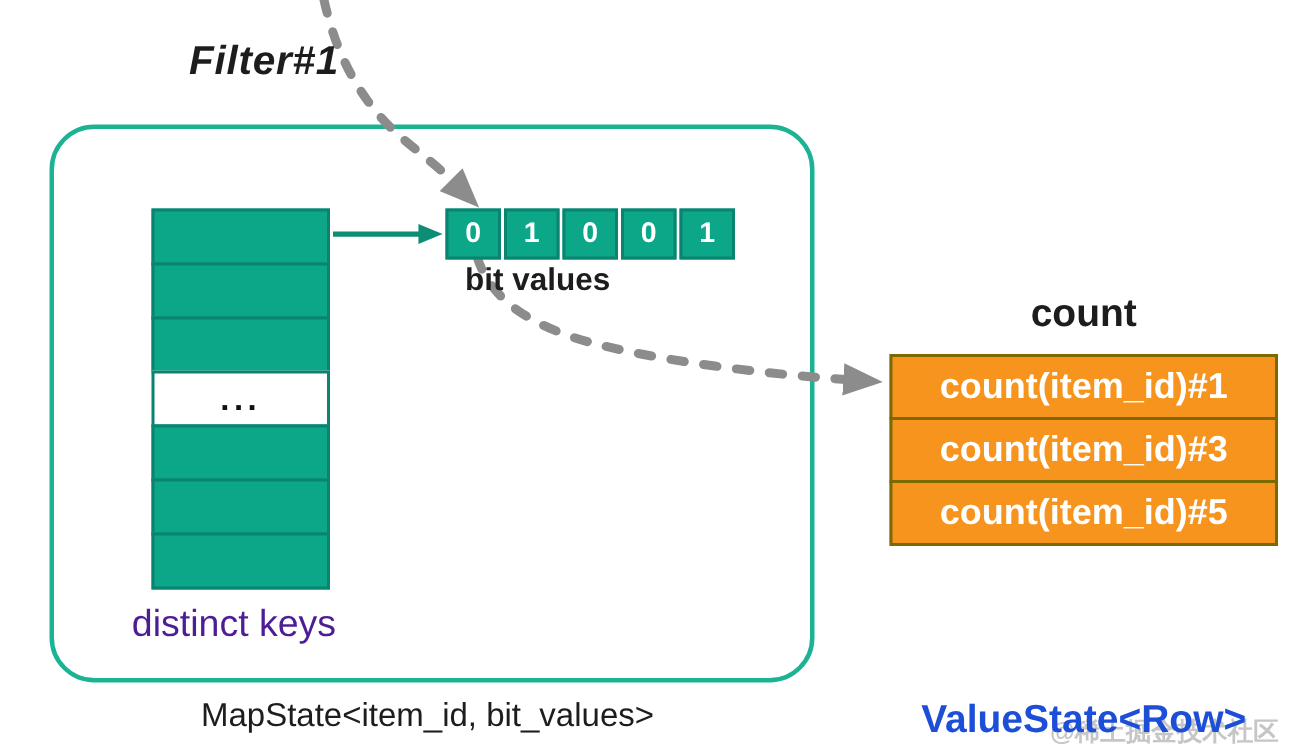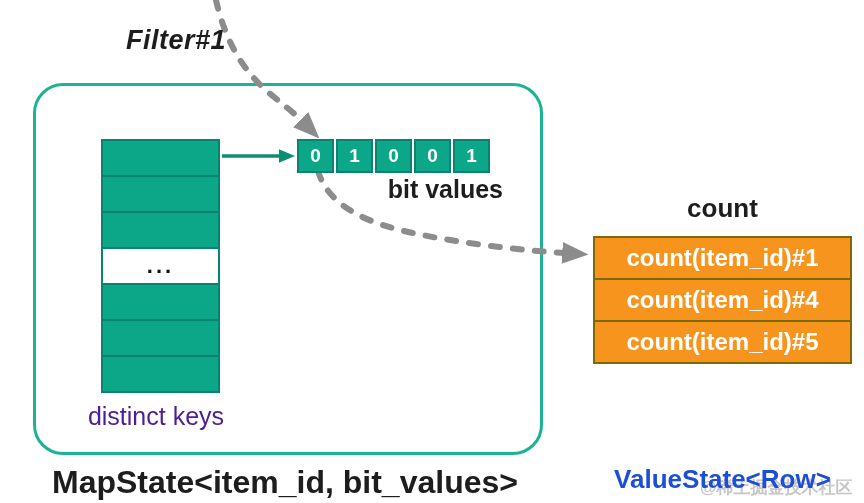--- a/index.html
+++ b/index.html
@@ -43,42 +43,42 @@
 
   
   .bit-array{left:297px;top:139px;display:flex;gap:2px;z-index:2;}
   .bit-cell{
     box-sizing:border-box;width:37px;height:34px;
     background:#0ca689;border:2px solid #0a8471;
     color:#ffffff;font-size:19px;font-weight:bold;
     display:flex;align-items:center;justify-content:center;
   }
   .bit-values-label{
-    left:310px;top:175px;width:193px;text-align:right;
-    font-size:25px;font-weight:600;color:#1d1d1d;z-index:2;
+    left:310px;top:175px;width:193px;text-align:left;
+    font-size:21px;font-weight:600;color:#1d1d1d;z-index:2;
   }
 
   
   .aggs-label{
     left:593px;top:193px;width:259px;text-align:center;
     font-size:26px;font-weight:600;color:#1d1d1d;z-index:2;
   }
   .aggs-table{left:593px;top:236px;width:259px;z-index:2;}
   .agg-row{
     box-sizing:border-box;height:44px;margin-top:-2px;
     background:#f7941e;border:2px solid #7a6a00;
     display:flex;align-items:center;justify-content:center;
     color:#ffffff;font-size:24px;font-weight:600;
   }
   .agg-row:first-child{margin-top:0;}
 
   
   .mapstate-caption{
     left:23px;top:464px;width:524px;text-align:center;
-    font-size:32px;font-weight:700;color:#1d1d1d;z-index:3;
+    font-size:22px;font-weight:400;color:#1d1d1d;z-index:3;
   }
   .valuestate-caption{
     left:593px;top:464px;width:259px;text-align:center;
     font-size:26px;font-weight:600;color:#1d4ed8;z-index:3;
   }
   .watermark{
     left:700px;top:476px;font-size:17px;color:#c6c6c6;z-index:1;
     white-space:nowrap;
     font-weight:bold;
   }
@@ -111,21 +111,21 @@
   <div class="bit-cell">1</div>
   <div class="bit-cell">0</div>
   <div class="bit-cell">0</div>
   <div class="bit-cell">1</div>
 </div>
 <div class="abs bit-values-label">bit values</div>
 
 <div class="abs aggs-label">count</div>
 <div class="abs aggs-table">
   <div class="agg-row">count(item_id)#1</div>
-  <div class="agg-row">count(item_id)#4</div>
+  <div class="agg-row">count(item_id)#3</div>
   <div class="agg-row">count(item_id)#5</div>
 </div>
 
 <div class="abs mapstate-caption">MapState&lt;item_id, bit_values&gt;</div>
 <div class="abs valuestate-caption">ValueState&lt;Row&gt;</div>
 
 <svg class="abs arrow-layer" width="864" height="503" viewBox="0 0 864 503">
   <defs>
     <marker id="gray-arrow" markerWidth="4.4" markerHeight="3.6" refX="0.3" refY="1.8" orient="auto">
       <path d="M0,0 L4.4,1.8 L0,3.6 Z" fill="#8c8c8c"></path>

